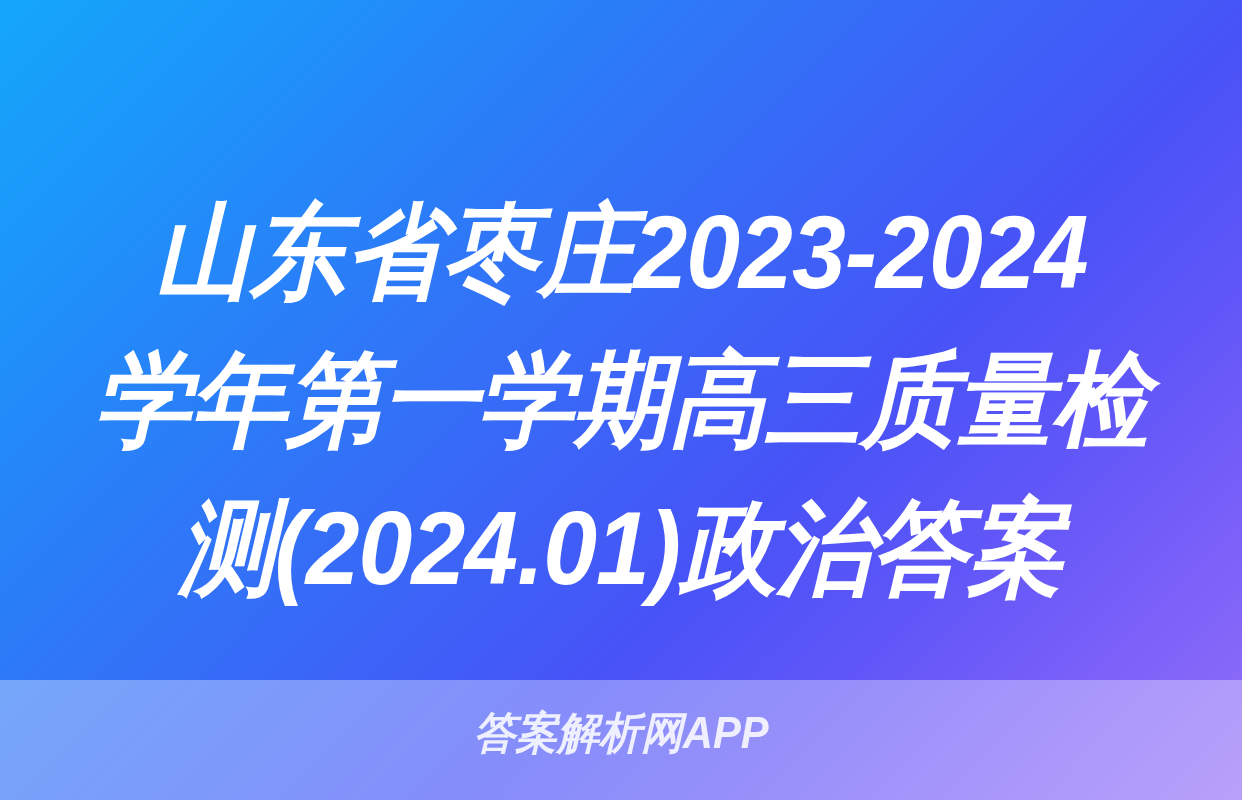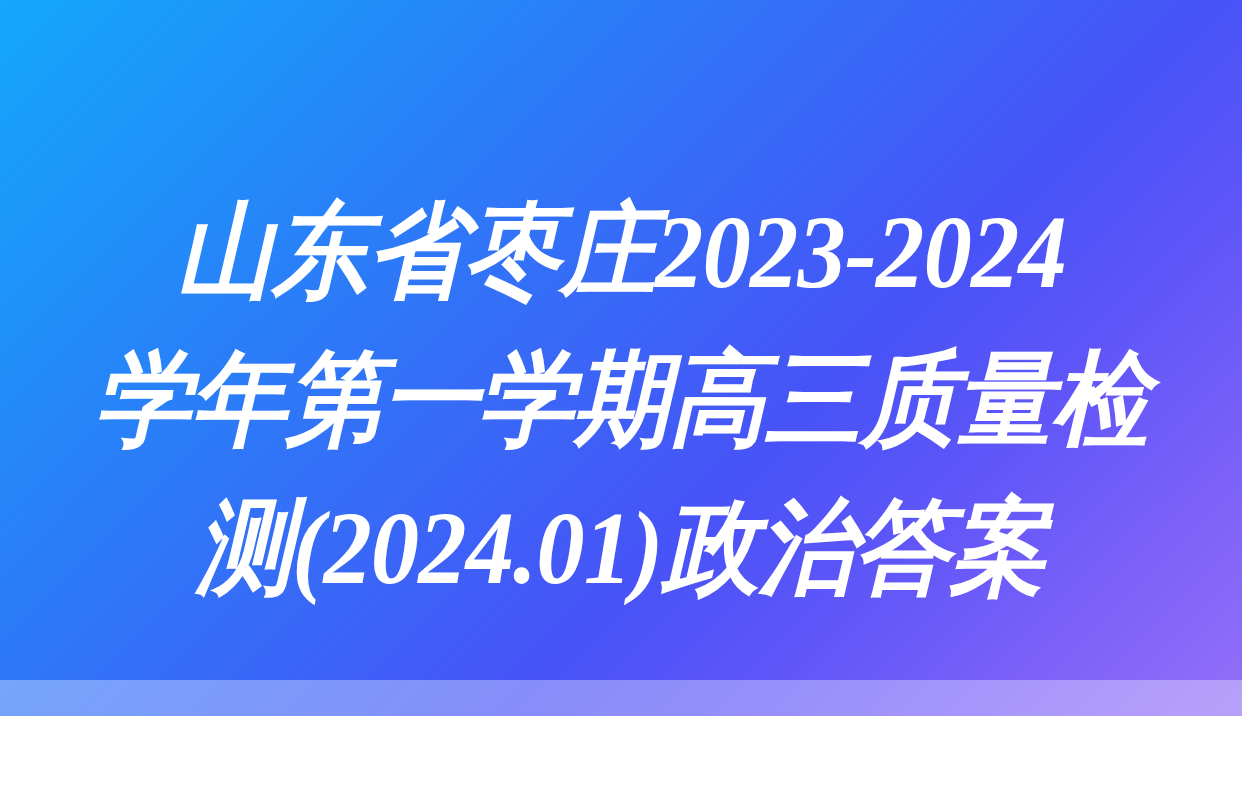--- a/index.html
+++ b/index.html
@@ -3,23 +3,23 @@
 <meta charset="utf-8">
 <style>
   html, body {
     margin: 0;
     padding: 0;
     background: #ffffff;
   }
   #card {
     position: relative;
     width: 1242px;
-    height: 716px;
+    height: 800px;
     overflow: hidden;
-    font-family: Liberation Serif, serif;
+    font-family: Liberation Sans, sans-serif;
     
     background:
       linear-gradient(135deg,
         #14a7fb 0%,
         #1d95fa 14%,
         #2a7ef8 30%,
         #3a66f7 48%,
         #4753f7 62%,
         #5f56f8 74%,
         #7a60f9 86%,
@@ -85,14 +85,17 @@
 <div id="card">
 
   <div id="footer-band"></div>
 
   <div id="title-block">
     <span class="title-line">山东省枣庄2023-2024</span>
     <span class="title-line">学年第一学期高三质量检</span>
     <span class="title-line">测(2024.01)政治答案</span>
   </div>
 
+  <div id="watermark">
+    <span class="wm-text">答案解析网APP</span>
+  </div>
 
 </div>
 
 </body></html>

